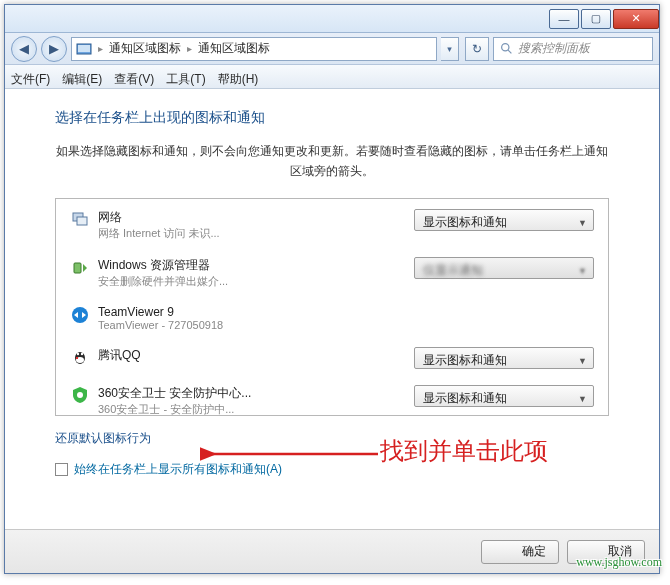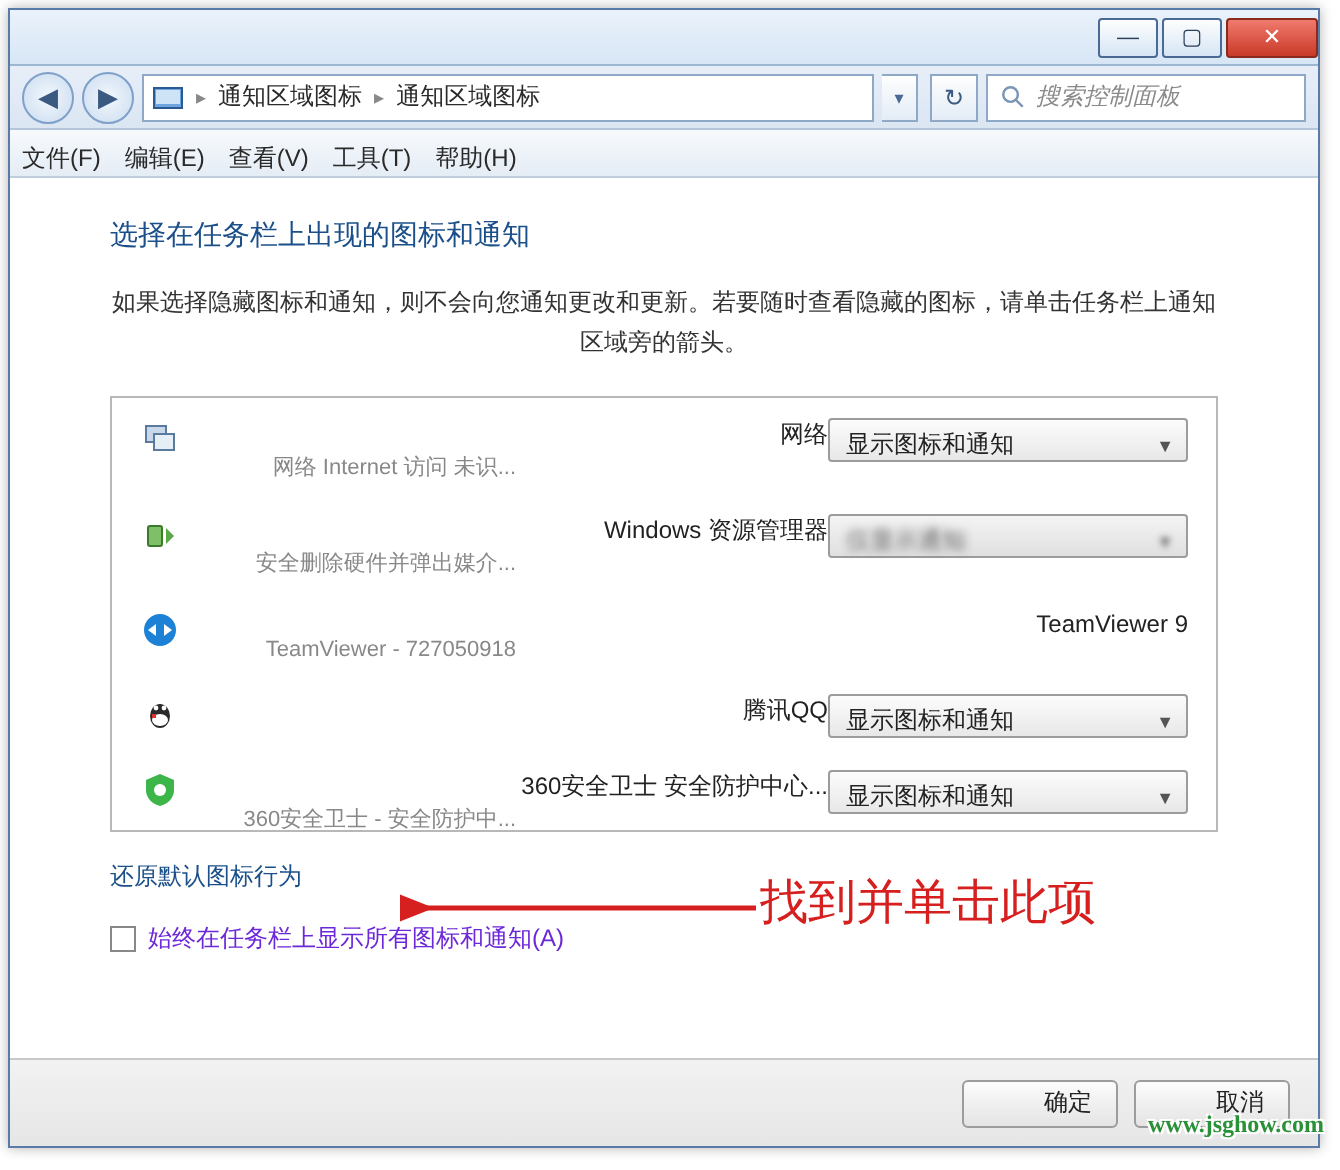--- a/index.html
+++ b/index.html
@@ -13,39 +13,39 @@
   .nav-btn { width:26px; height:26px; border-radius:50%; border:1px solid #7fa0c8; background:radial-gradient(#f3f8fd,#c9dbef); display:flex; align-items:center; justify-content:center; color:#3a5a82; font-size:13px; }
   .addr-field { flex:1; height:24px; border:1px solid #8fa8c6; background:#fff; display:flex; align-items:center; padding:0 4px; gap:6px; font-size:12px; color:#2a2a2a; }
   .addr-sep { color:#888; font-size:10px; }
   .addr-drop { width:18px; height:24px; border:1px solid #8fa8c6; border-left:none; background:linear-gradient(#fdfefe,#e3ecf6); display:flex; align-items:center; justify-content:center; font-size:9px; color:#4a6a94; }
   .refresh-btn { width:24px; height:24px; border:1px solid #8fa8c6; background:linear-gradient(#fdfefe,#e3ecf6); display:flex; align-items:center; justify-content:center; color:#3a5a82; font-size:12px; margin-left:2px; }
   .search-field { width:160px; height:24px; border:1px solid #8fa8c6; background:#fff; display:flex; align-items:center; padding:0 6px; color:#8a8a8a; font-style:italic; gap:5px; }
   .menubar { height:24px; background:linear-gradient(#f7fafd,#e4ecf5); border-bottom:1px solid #c0cddc; display:flex; align-items:flex-end; padding:0 6px; gap:12px; font-size:12px; color:#2a2a2a; }
   .content { flex:1; background:#fff; padding:20px 50px 10px 50px; overflow:hidden; }
   .page-title { color:#1a4f8a; font-size:14px; font-weight:400; margin-bottom:14px; }
   .desc { font-size:12px; color:#333; line-height:1.7; margin-bottom:16px;text-align:center; }
-  .item-box { border:1px solid #b8b8b8; padding:10px 14px 6px 14px; height:218px; overflow:hidden;text-align:right; }
+  .item-box { border:1px solid #b8b8b8; padding:10px 14px 6px 14px; height:218px; overflow:hidden; }
   .item-row { display:flex; align-items:flex-start; margin-bottom:16px; }
   .item-icon { width:20px; height:20px; margin-right:8px; flex-shrink:0; display:flex; align-items:center; justify-content:center; }
   .item-text { flex:1; min-width:0; }
   .item-name { font-size:12px; color:#222; }
   .item-sub { font-size:11px; color:#888; white-space:nowrap; overflow:hidden; text-overflow:ellipsis; max-width:160px; }
   .item-select { width:180px; height:22px; border:1px solid #9c9c9c; background:linear-gradient(#fcfcfc,#e8e8e8); display:flex; align-items:center; padding:6px 20px 0 8px; font-size:12px; color:#222; position:relative; border-radius:2px; }
   .item-select::after { content:"▼"; position:absolute; right:6px; font-size:9px; color:#555; }
   .item-select.blurred { color: transparent; text-shadow: 0 0 4px rgba(80,80,80,0.9); background:linear-gradient(#f4f4f4,#e0e0e0); }
   .item-select.blurred::after { color:transparent; text-shadow: 0 0 3px rgba(80,80,80,0.8); }
   .link { color:#1a4f8a; font-size:12px; margin-top:14px; display:block; cursor:pointer; }
-  .checkbox-row { display:flex; align-items:center; gap:6px; margin-top:14px; font-size:12px; color:#6d28d9; }
+  .checkbox-row { display:flex; align-items:center; gap:6px; margin-top:14px; font-size:12px; color:#0369a1; }
   .checkbox { width:13px; height:13px; border:1px solid #888; background:#fff; }
   .footer { height:44px; background:linear-gradient(#f2f2f2,#e6e6e6); border-top:1px solid #c8c8c8; display:flex; align-items:center; justify-content:flex-end; padding:0 14px; gap:8px; }
   .footer-btn { width:78px; height:24px; border:1px solid #9c9c9c; background:linear-gradient(#fcfcfc,#e4e4e4); border-radius:3px; font-size:12px; color:#222; display:flex; align-items:center; justify-content:center;padding-left:28px; }
   .annotation-arrow { position:absolute; left:200px; top:446px; pointer-events:none; }
   .annotation-text { position:absolute; left:380px; top:435px; color:#d62020; font-size:24px; font-family:"SimSun",serif; }
   .watermark { position:absolute; right:8px; bottom:16px; font-size:26px; font-weight:bold; font-family:"Microsoft YaHei"; color:#3cb648; text-shadow: -1px -1px 0 #fff, 1px -1px 0 #fff, -1px 1px 0 #fff, 1px 1px 0 #fff; letter-spacing:1px; text-align:right; line-height:1.1; }
-  .watermark .sub { display:block; font-size:12px; font-weight:bold; color:#2a9138; letter-spacing:0; }
+  .watermark .sub { display:block; font-size:12px; font-weight:normal; color:#2a9138; letter-spacing:0; }
   .ic-network svg, .ic-explorer svg, .ic-tv svg, .ic-qq svg, .ic-360 svg { width:18px; height:18px; }
   .cp-icon { width:16px; height:16px; }
 </style>
 </head>
 <body>
 
 <div class="window">
 
   <div class="titlebar">
     <div class="win-controls">

